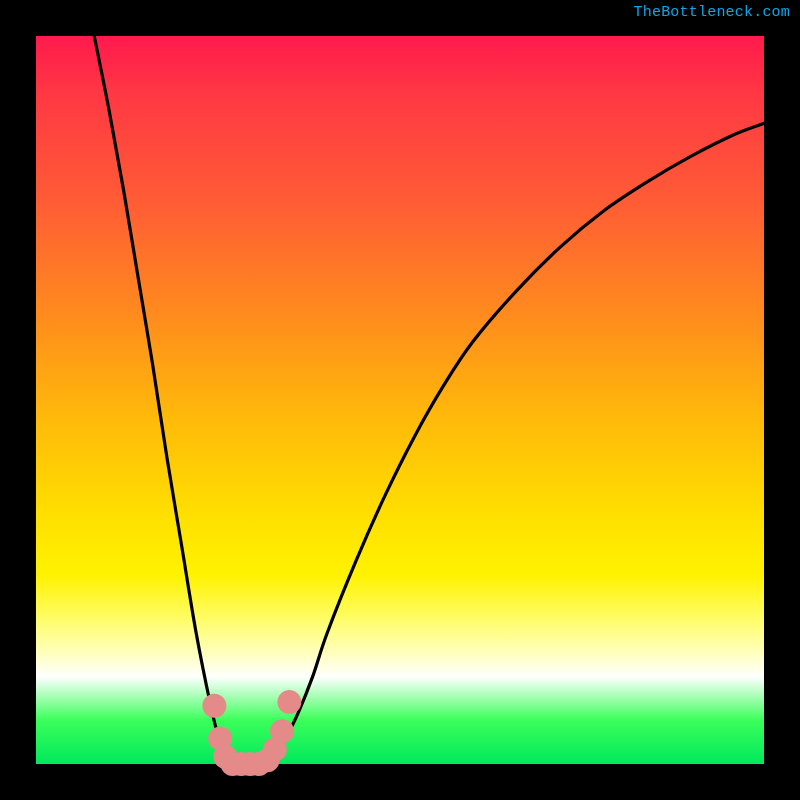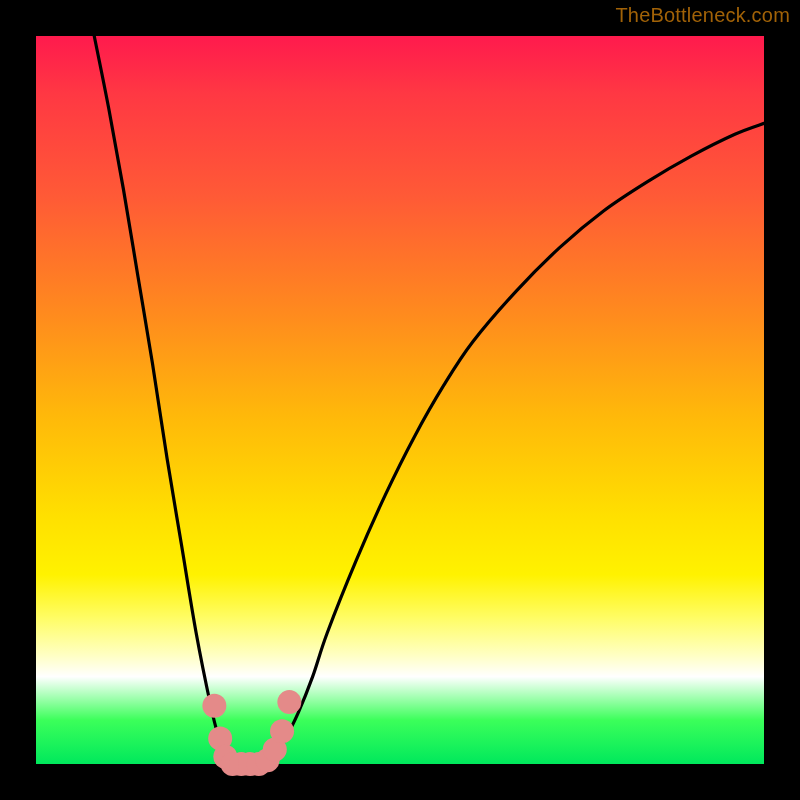--- a/index.html
+++ b/index.html
@@ -37,25 +37,26 @@
       #ffffc2 85%,
       #ffffff 88%,
       #3bff5a 94%,
       #00e85c 100%
     );
   }
   .watermark {
     position: absolute;
     top: 4px;
     right: 10px;
-    color: #a16207;
-    font-size: 20px;
+    color: #0ea5e9;
+    font-size: 15px;
     font-weight: 400;
     letter-spacing: 0.2px;
     user-select: none;
+    font-family: Liberation Mono, monospace;
   }
   svg.curve {
     position: absolute;
     left: 0; top: 0;
     width: 728px;
     height: 728px;
     overflow: visible;
   }
 </style>
 </head>

